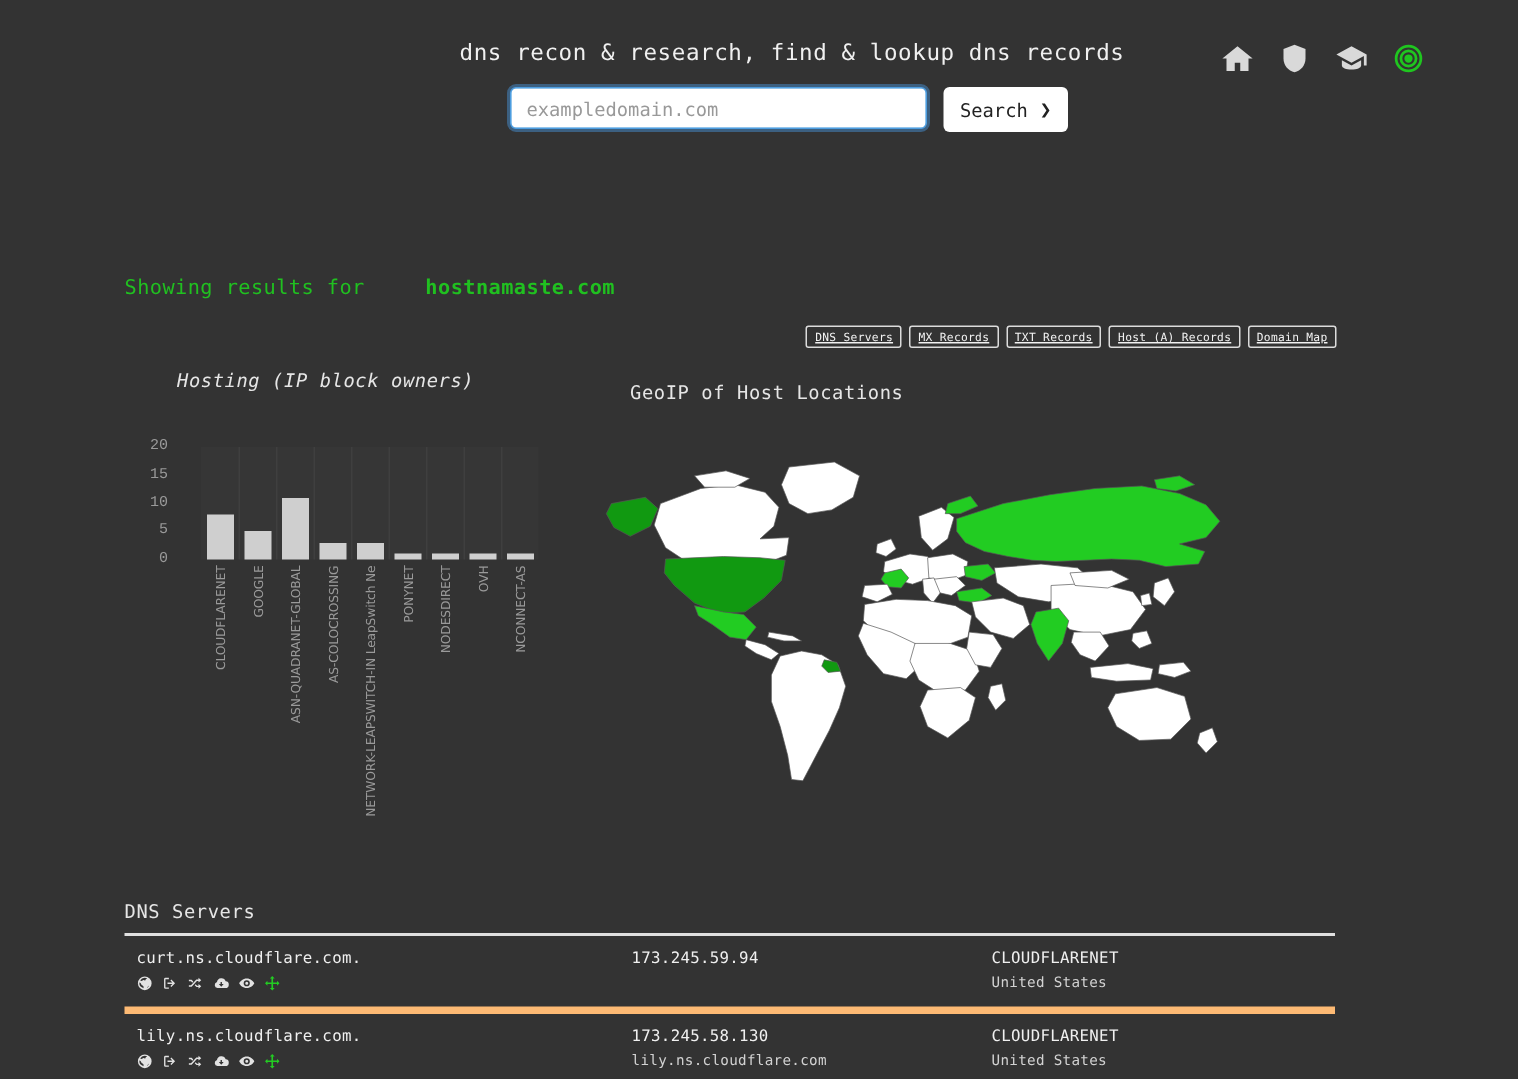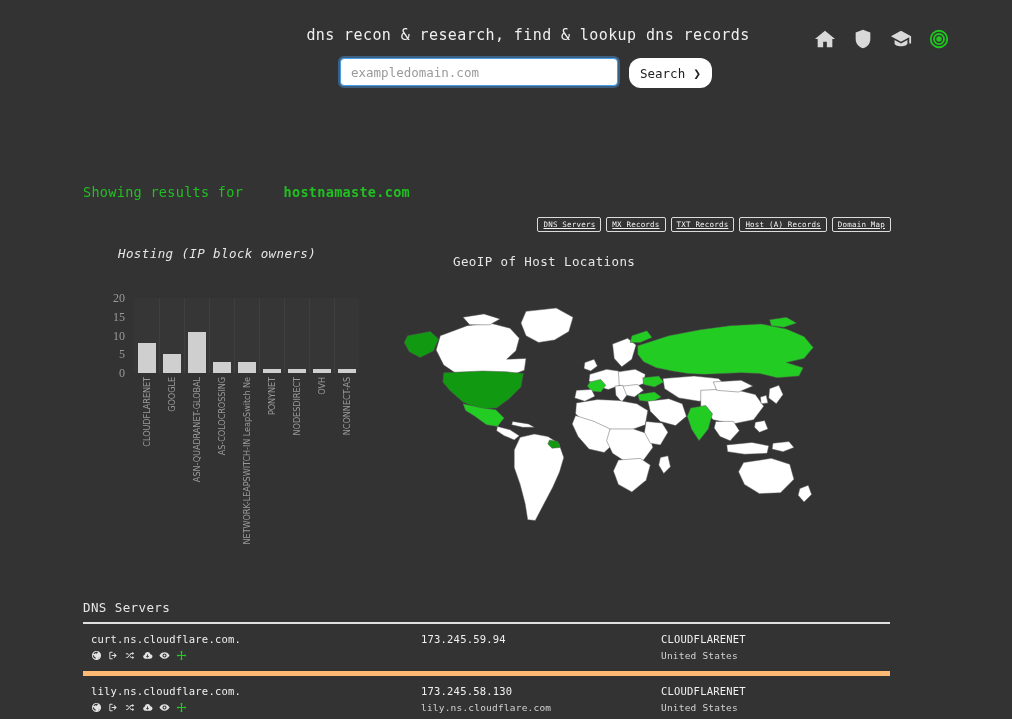--- a/index.html
+++ b/index.html
@@ -72,21 +72,21 @@
     outline-offset: -1px;
     box-sizing: border-box;
   }
   .search-input::placeholder { color: #999; }
   .search-btn {
     height: 30px;
     min-width: 83px;
     background: #ffffff;
     color: #222;
     border: none;
-    border-radius: 12px;
+    border-radius: 4px;
     font-family: "DejaVu Sans Mono", "Liberation Mono", monospace;
     font-size: 12.5px;
     display: flex;
     align-items: center;
     justify-content: center;
     gap: 8px;
     cursor: pointer;
     padding: 0 6px;
   }
   .search-btn .chev { font-size: 13px; font-weight: bold; }
@@ -126,21 +126,21 @@
   }
 
   
   .panel-title {
     position: absolute;
     font-size: 12.5px;
     color: #e6e6e6;
     letter-spacing: 0.4px;
   }
   #hosting-title { top: 246px; left: 118px; font-style: italic; }
-  #geoip-title   { top: 254px; left: 453px; }
+  #geoip-title   { top: 254px; left: 420px; }
 
   
   .chart-wrap {
     position: absolute;
     top: 288px;
     left: 110px;
     width: 260px;
     height: 310px;
   }
   .chart-plot {
@@ -178,24 +178,24 @@
   }
   .y-axis {
     position: absolute;
     left: 0;
     top: 10px;
     width: 20px;
     height: 75px;
   }
   .y-tick {
     position: absolute;
-    right: 5px;
-    font-size: 12px;
+    right: 18px;
+    font-size: 10px;
     color: #9a9a9a;
-    font-family: Liberation Serif, serif;
+    font-family: Liberation Mono, monospace;
     transform: translateY(-50%);
     white-space: nowrap;
   }
   .x-labels {
     position: absolute;
     left: 24px;
     top: 87px;
     width: 225px;
     height: 215px;
     display: flex;

